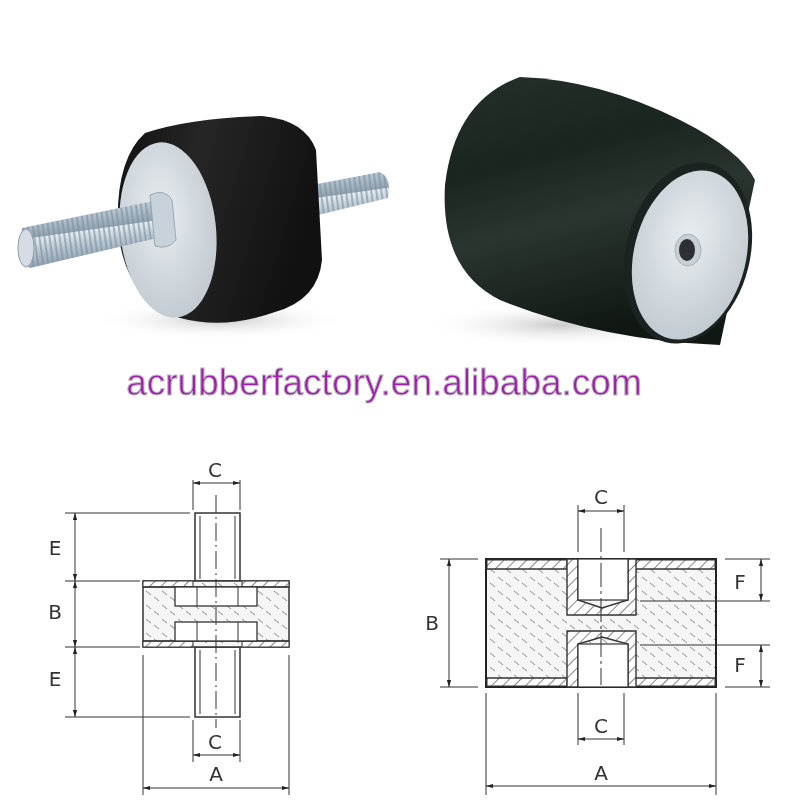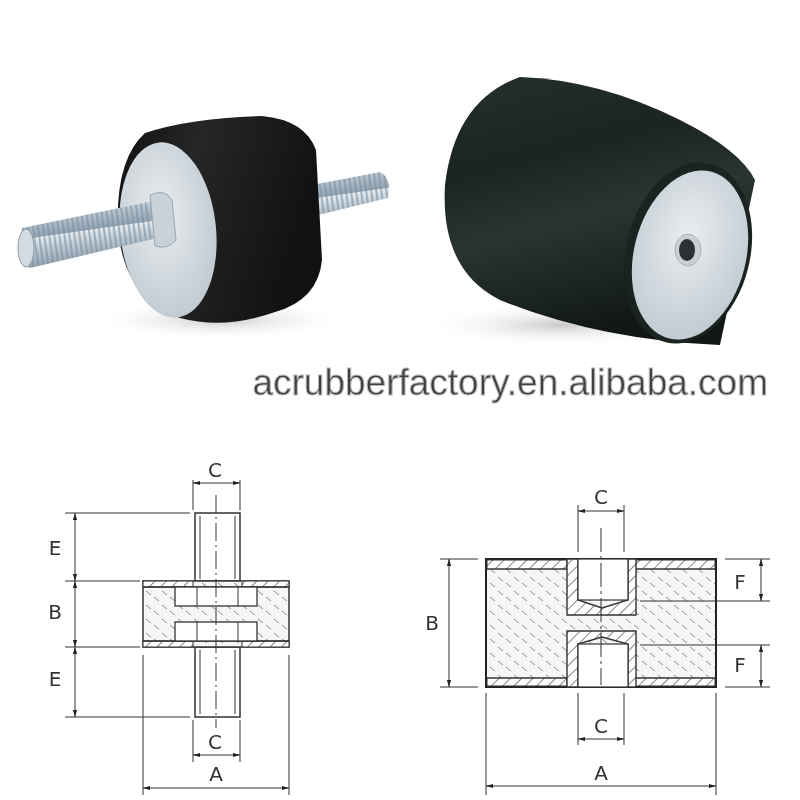--- a/index.html
+++ b/index.html
@@ -1,18 +1,18 @@
 <!DOCTYPE html>
 <html><head>
 <meta charset="utf-8">
 <style>
   html,body{margin:0;padding:0;background:#fff;}
   body{width:800px;height:800px;position:relative;overflow:hidden;font-family:"Liberation Sans",sans-serif;}
   svg{position:absolute;left:0;top:0;}
-  .watermark{position:absolute;left:0;top:362px;width:768px;text-align:right;font-size:37px;letter-spacing:0px;color:#404040;-webkit-text-stroke:1px #b8b8b8;font-family:"Liberation Sans",sans-serif;}
+  .watermark{position:absolute;left:0;top:362px;width:768px;text-align:center;font-size:37px;letter-spacing:0px;color:#a21caf;-webkit-text-stroke:1px #b8b8b8;font-family:"Liberation Sans",sans-serif;}
   .lbl{position:absolute;font-size:20px;color:#333;font-family:"DejaVu Sans",sans-serif;transform:translate(-50%,-50%);}
 </style>
 </head>
 <body>
 
 <svg width="800" height="440">
   <defs>
     <linearGradient id="boltGrad" x1="0" y1="0" x2="0" y2="1">
       <stop offset="0" stop-color="#e6edf2"></stop>
       <stop offset="0.45" stop-color="#b9c7d2"></stop>

